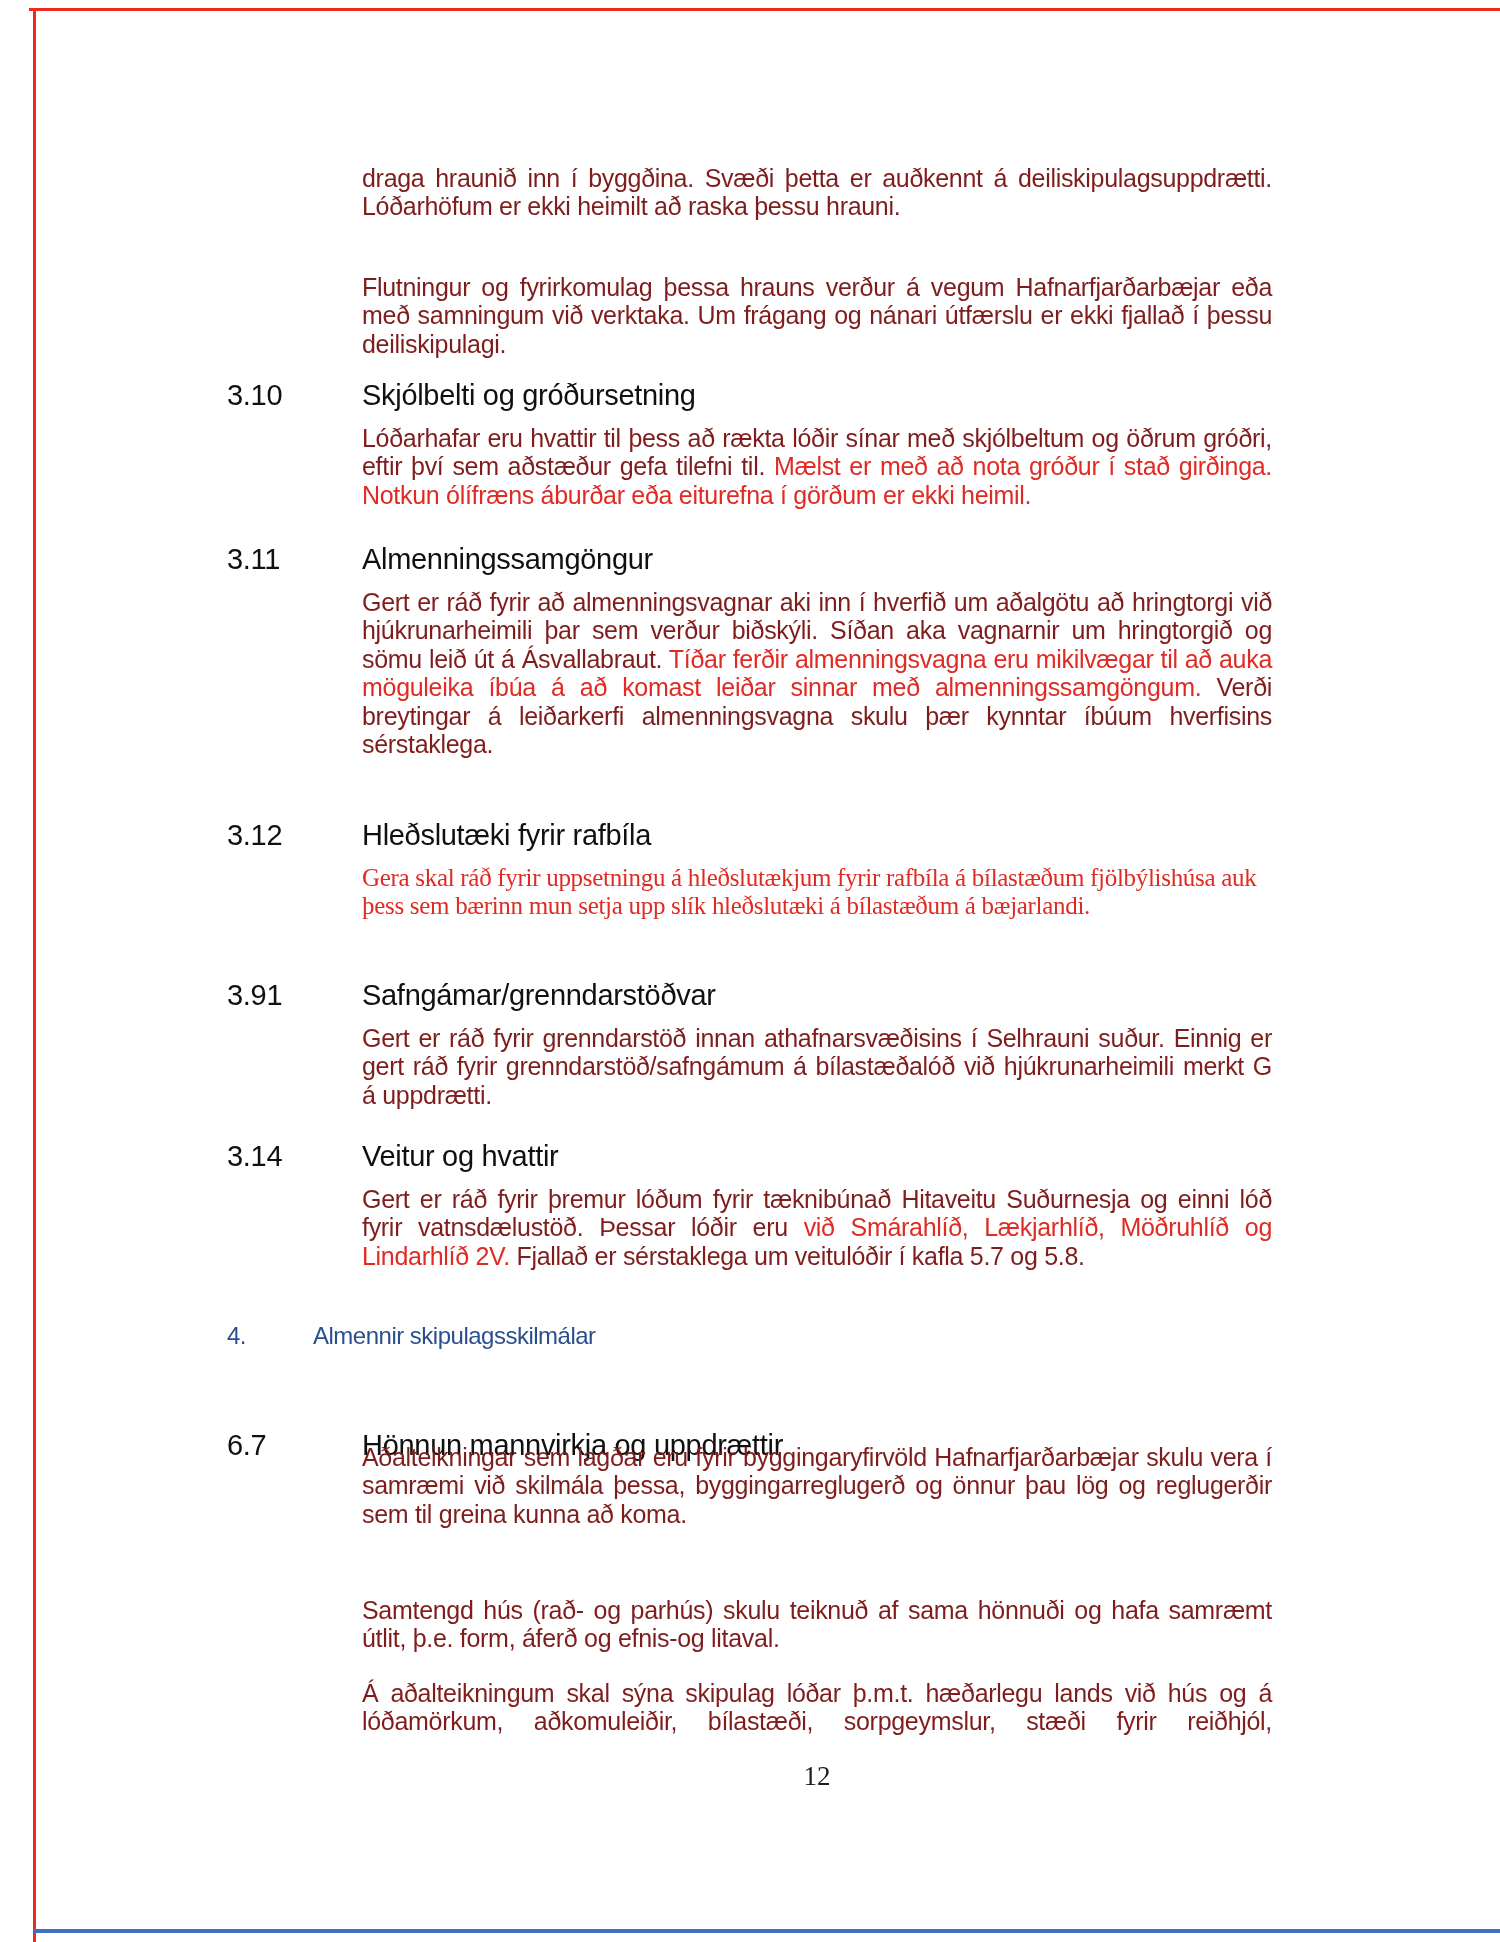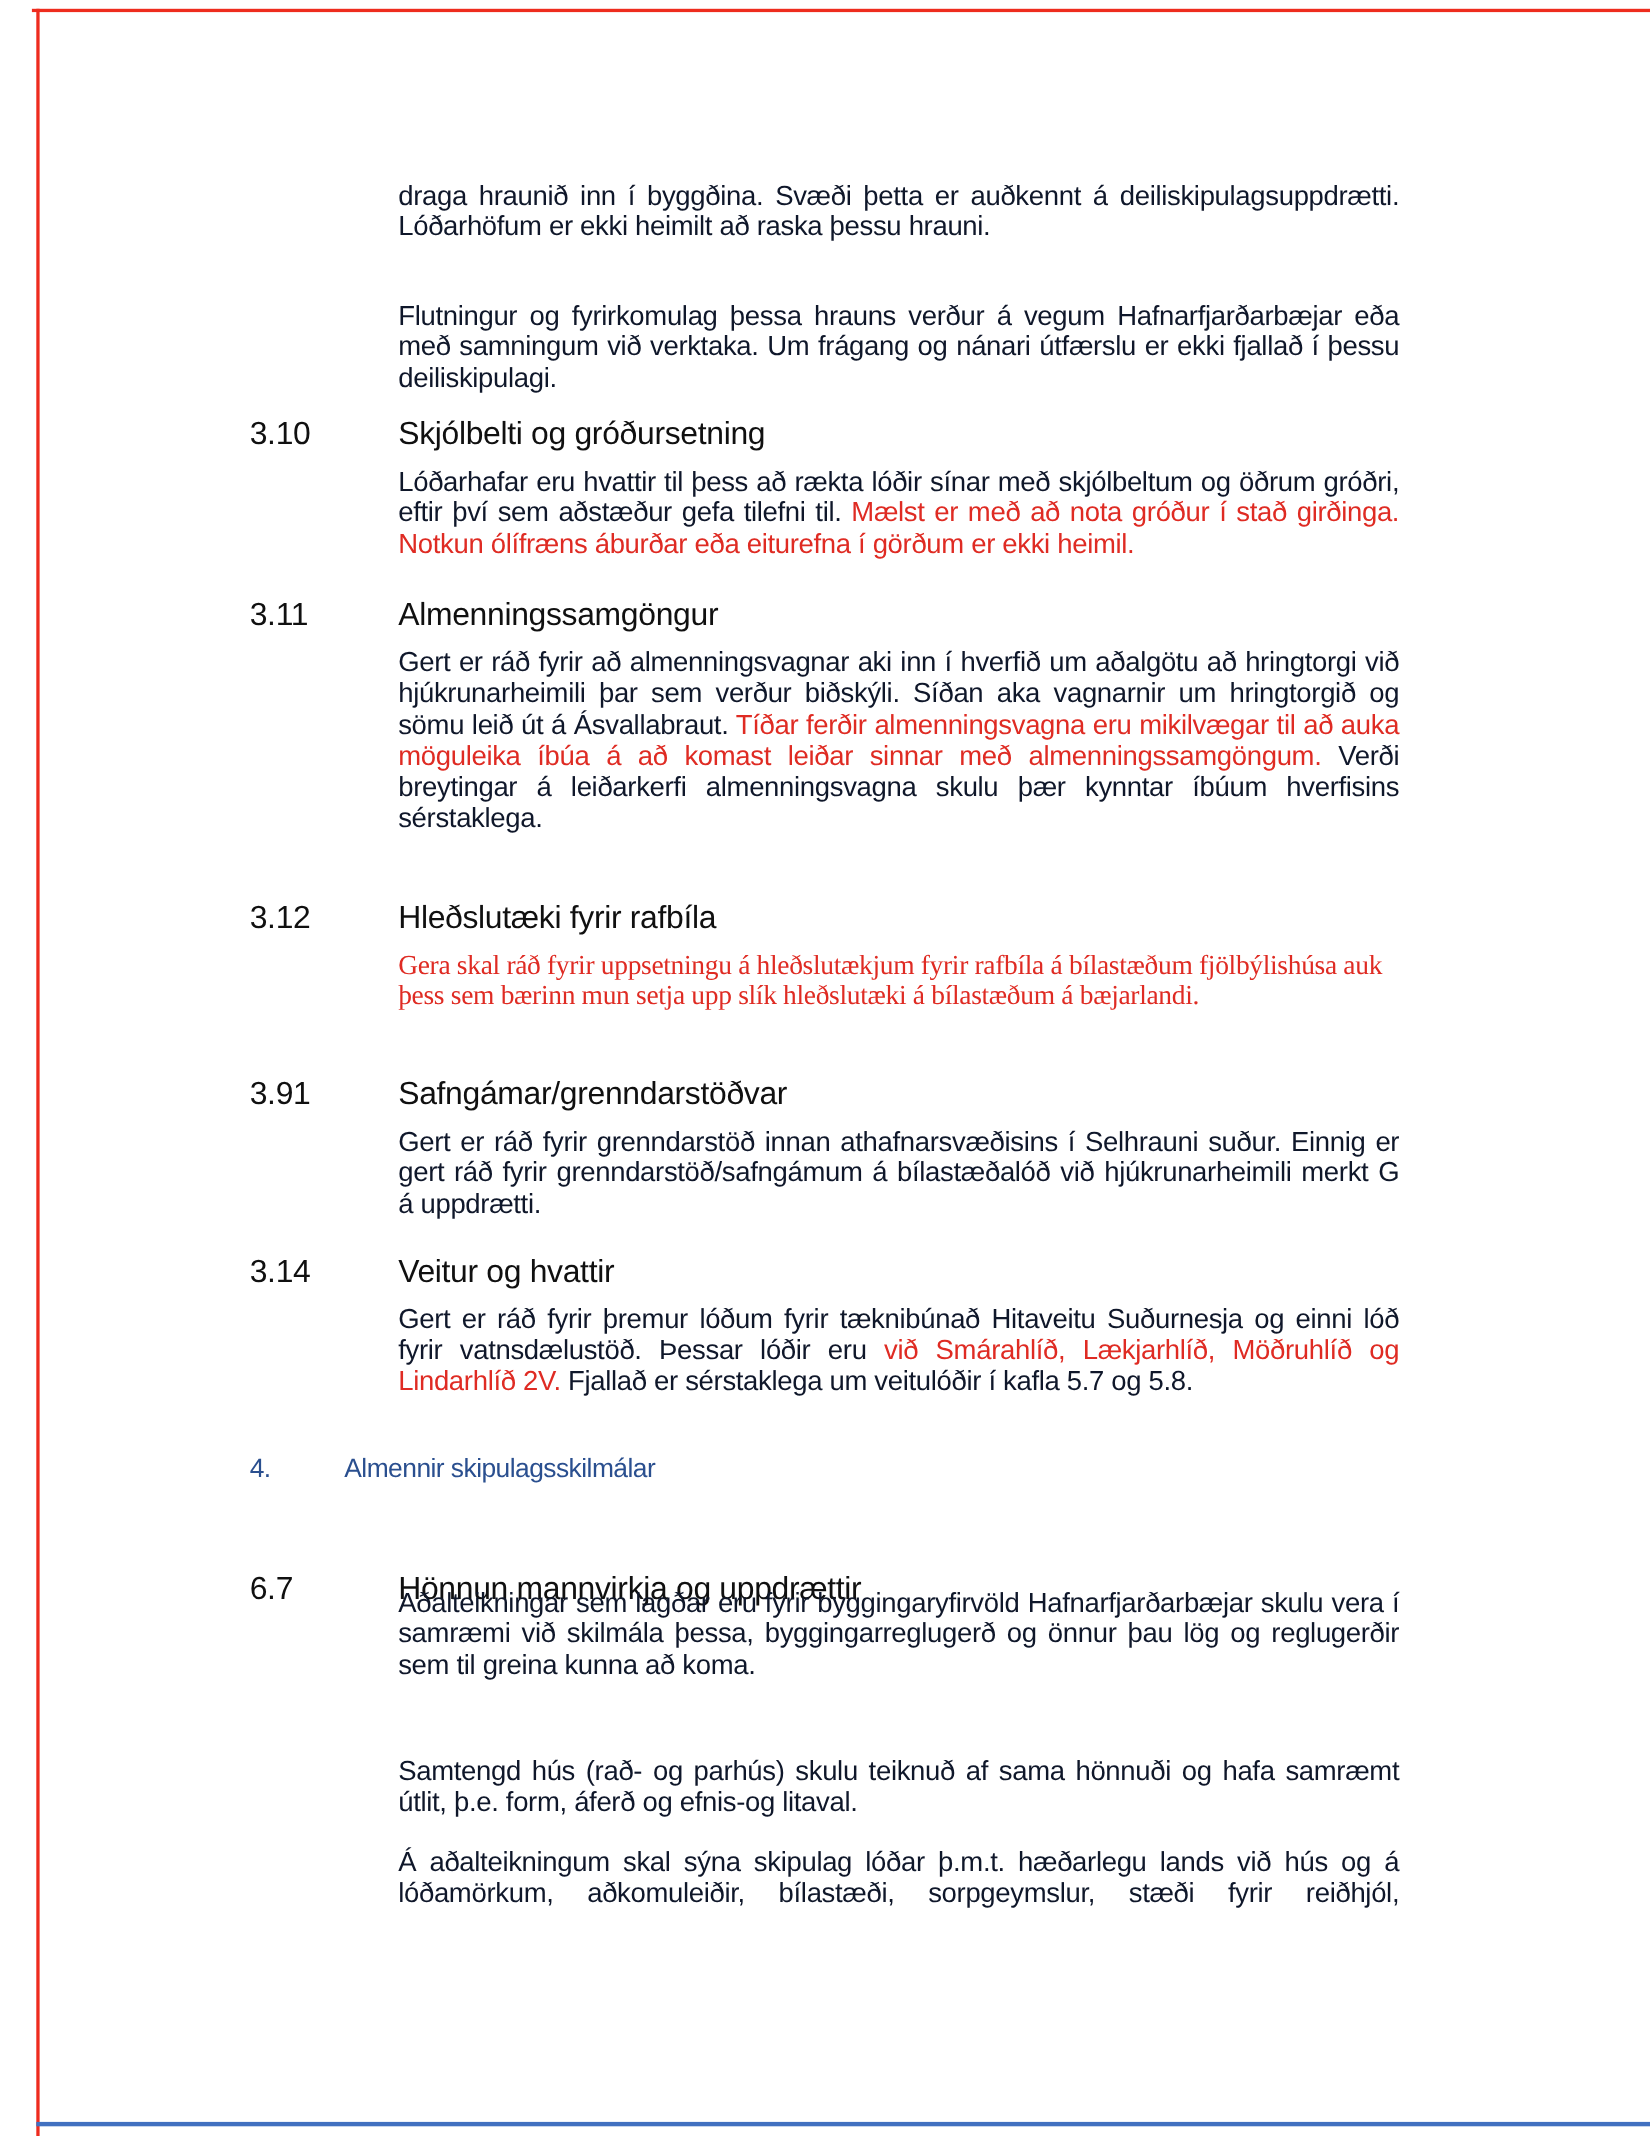--- a/index.html
+++ b/index.html
@@ -21,21 +21,21 @@
     width:910px;
     font-size:25px;
     line-height:28.4px;
     letter-spacing:-0.3px;
     color:#161616;
     text-align:justify;
     hyphens:none;
   }
   .para.align-left{text-align:left;font-family:Liberation Serif, serif;}
   .para.justify-last{text-align-last:justify;}
-  .run-black{color:#0f172a;}
+  .run-black{color:#7f1d1d;}
   .run-red{color:#df2b23;}
   .heading{position:absolute;left:227px;width:1060px;font-weight:normal;white-space:nowrap;}
   .heading .num{display:inline-block;vertical-align:top;}
   .h2{font-size:29px;line-height:32px;color:#101010;letter-spacing:-0.3px;}
   .h2 .num{width:135px;}
   .h1{font-size:24px;line-height:44px;color:#2a4f8f;letter-spacing:-0.5px;}
   .h1 .num{width:86px;}
   .page-number{
     position:absolute;
     top:1761px;
@@ -68,13 +68,14 @@
       <div class="para" style="top: 1024px;"><span class="run-black">Gert er ráð fyrir grenndarstöð innan athafnarsvæðisins í Selhrauni suður. Einnig er gert ráð fyrir grenndarstöð/safngámum á bílastæðalóð við hjúkrunarheimili merkt G á uppdrætti.</span></div>
       <div class="heading h2" style="top: 1140px;"><span class="num">3.14</span><span class="title">Veitur og hvattir</span></div>
       <div class="para" style="top: 1185px;"><span class="run-black">Gert er ráð fyrir þremur lóðum fyrir tæknibúnað Hitaveitu Suðurnesja og einni lóð fyrir vatnsdælustöð. Þessar lóðir eru </span><span class="run-red">við Smárahlíð, Lækjarhlíð, Möðruhlíð og Lindarhlíð 2V.</span><span class="run-black">  Fjallað er sérstaklega um veitulóðir í kafla 5.7 og 5.8.</span></div>
       <div class="heading h1" style="top: 1314px;"><span class="num">4.</span><span class="title">Almennir skipulagsskilmálar</span></div>
       <div class="heading h2" style="top: 1429px;"><span class="num">6.7</span><span class="title">Hönnun mannvirkja og uppdrættir</span></div>
       <div class="para" style="top: 1443px;"><span class="run-black">Aðalteikningar sem lagðar eru fyrir byggingaryfirvöld Hafnarfjarðarbæjar skulu vera í samræmi við skilmála þessa, byggingarreglugerð og önnur þau lög og reglugerðir sem til greina kunna að koma.</span></div>
       <div class="para" style="top: 1596px;"><span class="run-black">Samtengd hús (rað- og parhús)  skulu teiknuð af sama hönnuði og hafa samræmt útlit, þ.e. form, áferð og efnis-og litaval.</span></div>
       <div class="para justify-last" style="top: 1679px;"><span class="run-black">Á aðalteikningum skal sýna skipulag lóðar þ.m.t. hæðarlegu lands við hús og á lóðamörkum, aðkomuleiðir, bílastæði, sorpgeymslur, stæði fyrir reiðhjól,</span></div>
     </div>
 
+  <div class="page-number">12</div>
 </div>
 
 </body></html>

